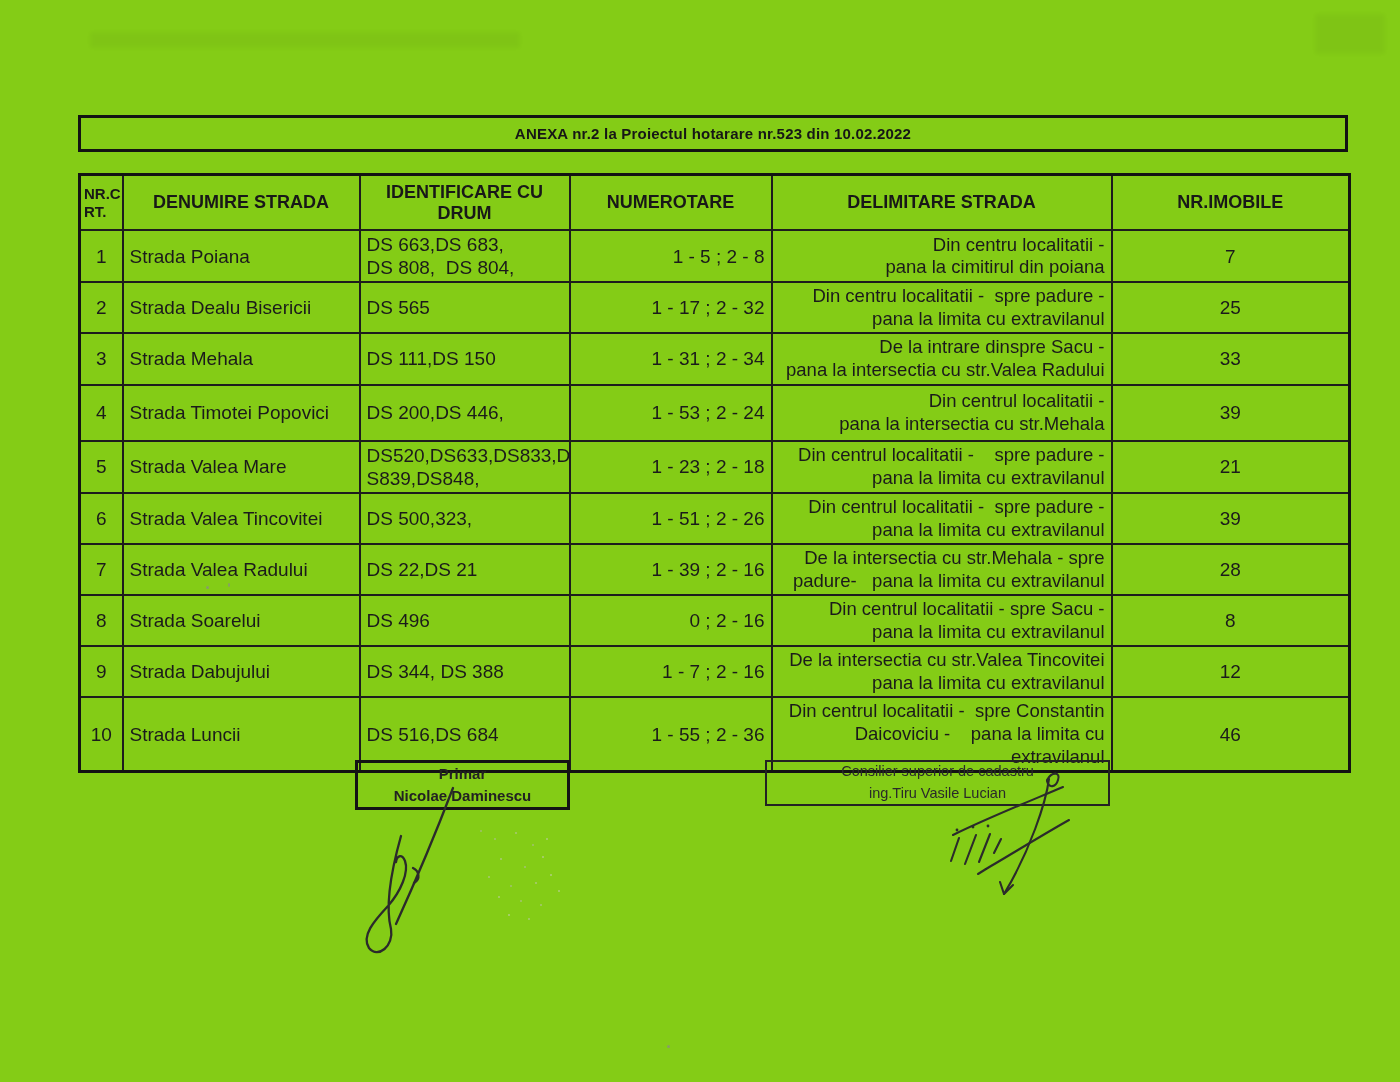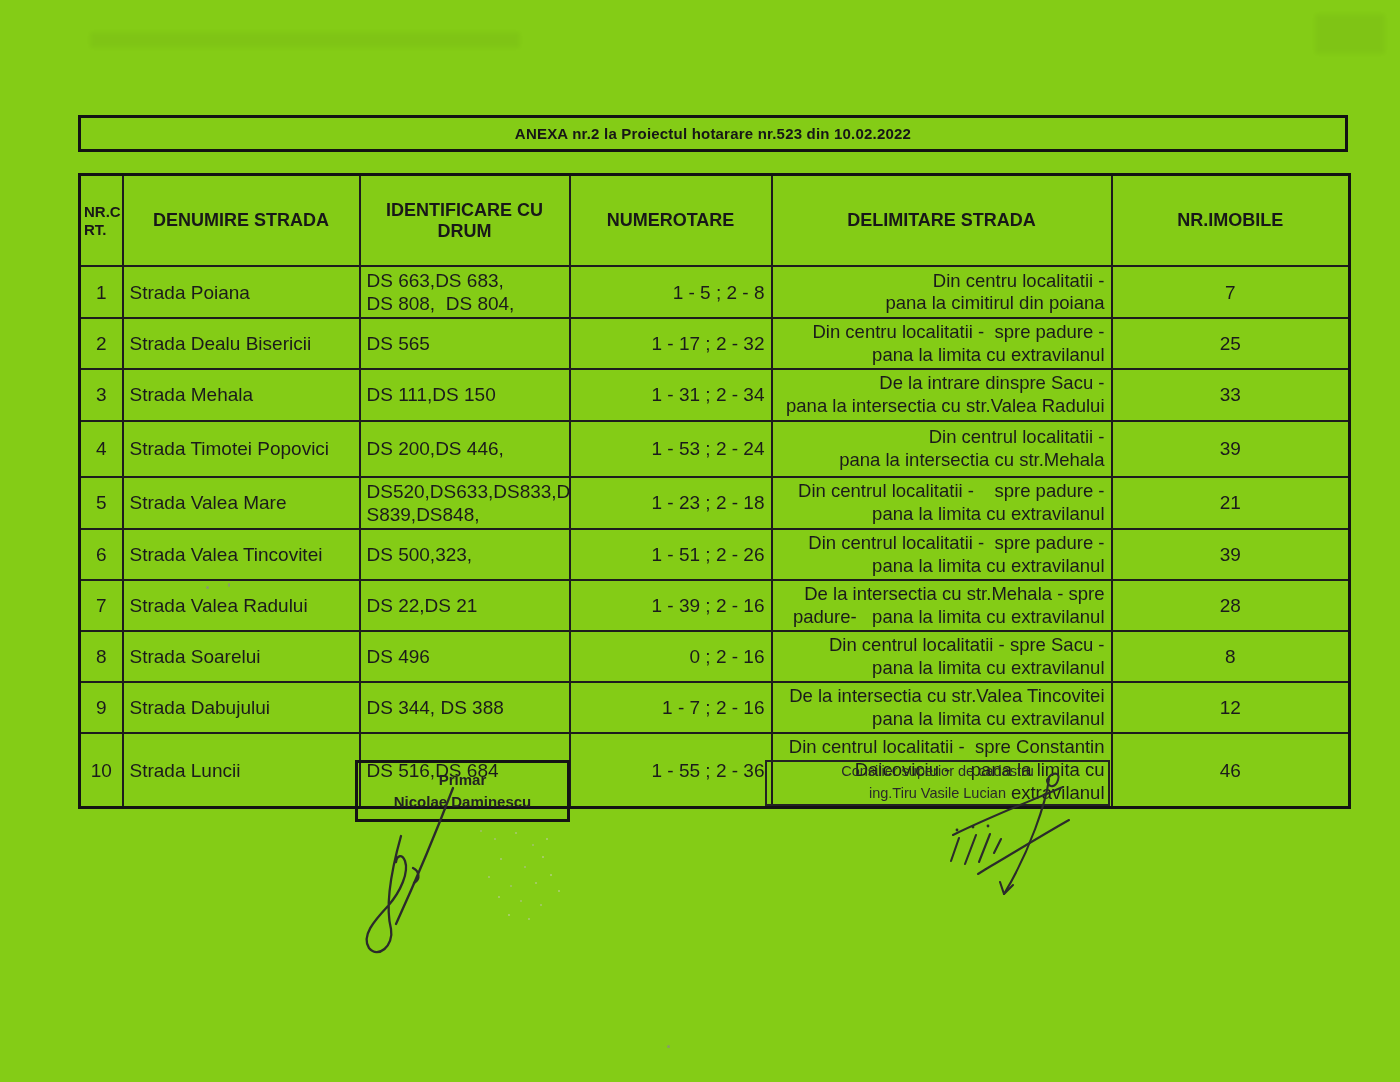--- a/index.html
+++ b/index.html
@@ -32,41 +32,41 @@
     padding:2px 6px;
     vertical-align:middle;
     overflow:hidden;
   }
   .street-table thead th{
     border-top:3px solid #131313;
     font-size:18px;font-weight:bold;text-align:center;
     height:49px;color:#181818;
   }
   .street-table th.h-nr{
-    font-size:15px;text-align:left;padding:20px 3px;white-space:pre-line;line-height:1.15;
+    font-size:15px;text-align:left;padding:2px 3px;white-space:pre-line;line-height:1.15;
   }
   .street-table td{line-height:1.22;}
   .cell-nr{text-align:center;}
   .cell-denumire{text-align:left;padding-left:8px;}
   .cell-drum{text-align:left;padding-left:8px;white-space:pre-wrap;}
   .cell-numerotare{text-align:right;}
   .cell-delimitare{text-align:right;white-space:pre-wrap;font-size:18.5px;}
   .cell-imobile{text-align:center;}
   .valign-bottom{vertical-align:bottom;}
   .street-table tr:last-child td{border-bottom:3px solid #131313;}
   .street-table td:first-child,.street-table th:first-child{border-left:3px solid #131313;}
   .street-table td:last-child,.street-table th:last-child{border-right:3px solid #131313;}
 
   .sig-box{
     position:absolute;box-sizing:border-box;
     display:flex;flex-direction:column;align-items:center;justify-content:center;
     text-align:center;
   }
   .sig-box-left{
-    left:355px;top:760px;width:215px;height:62px;
+    left:355px;top:760px;width:215px;height:50px;
     border:3px solid #141414;
     font-weight:bold;font-size:15px;line-height:1.45;color:#222;
   }
   .sig-box-right{
     left:765px;top:760px;width:345px;height:46px;
     border:2px solid #232323;
     font-size:14.5px;line-height:1.5;color:#2a2a2a;justify-content:center;
   }
   .sig-overlay{position:absolute;left:0;top:0;width:1400px;height:1082px;pointer-events:none;}
 

